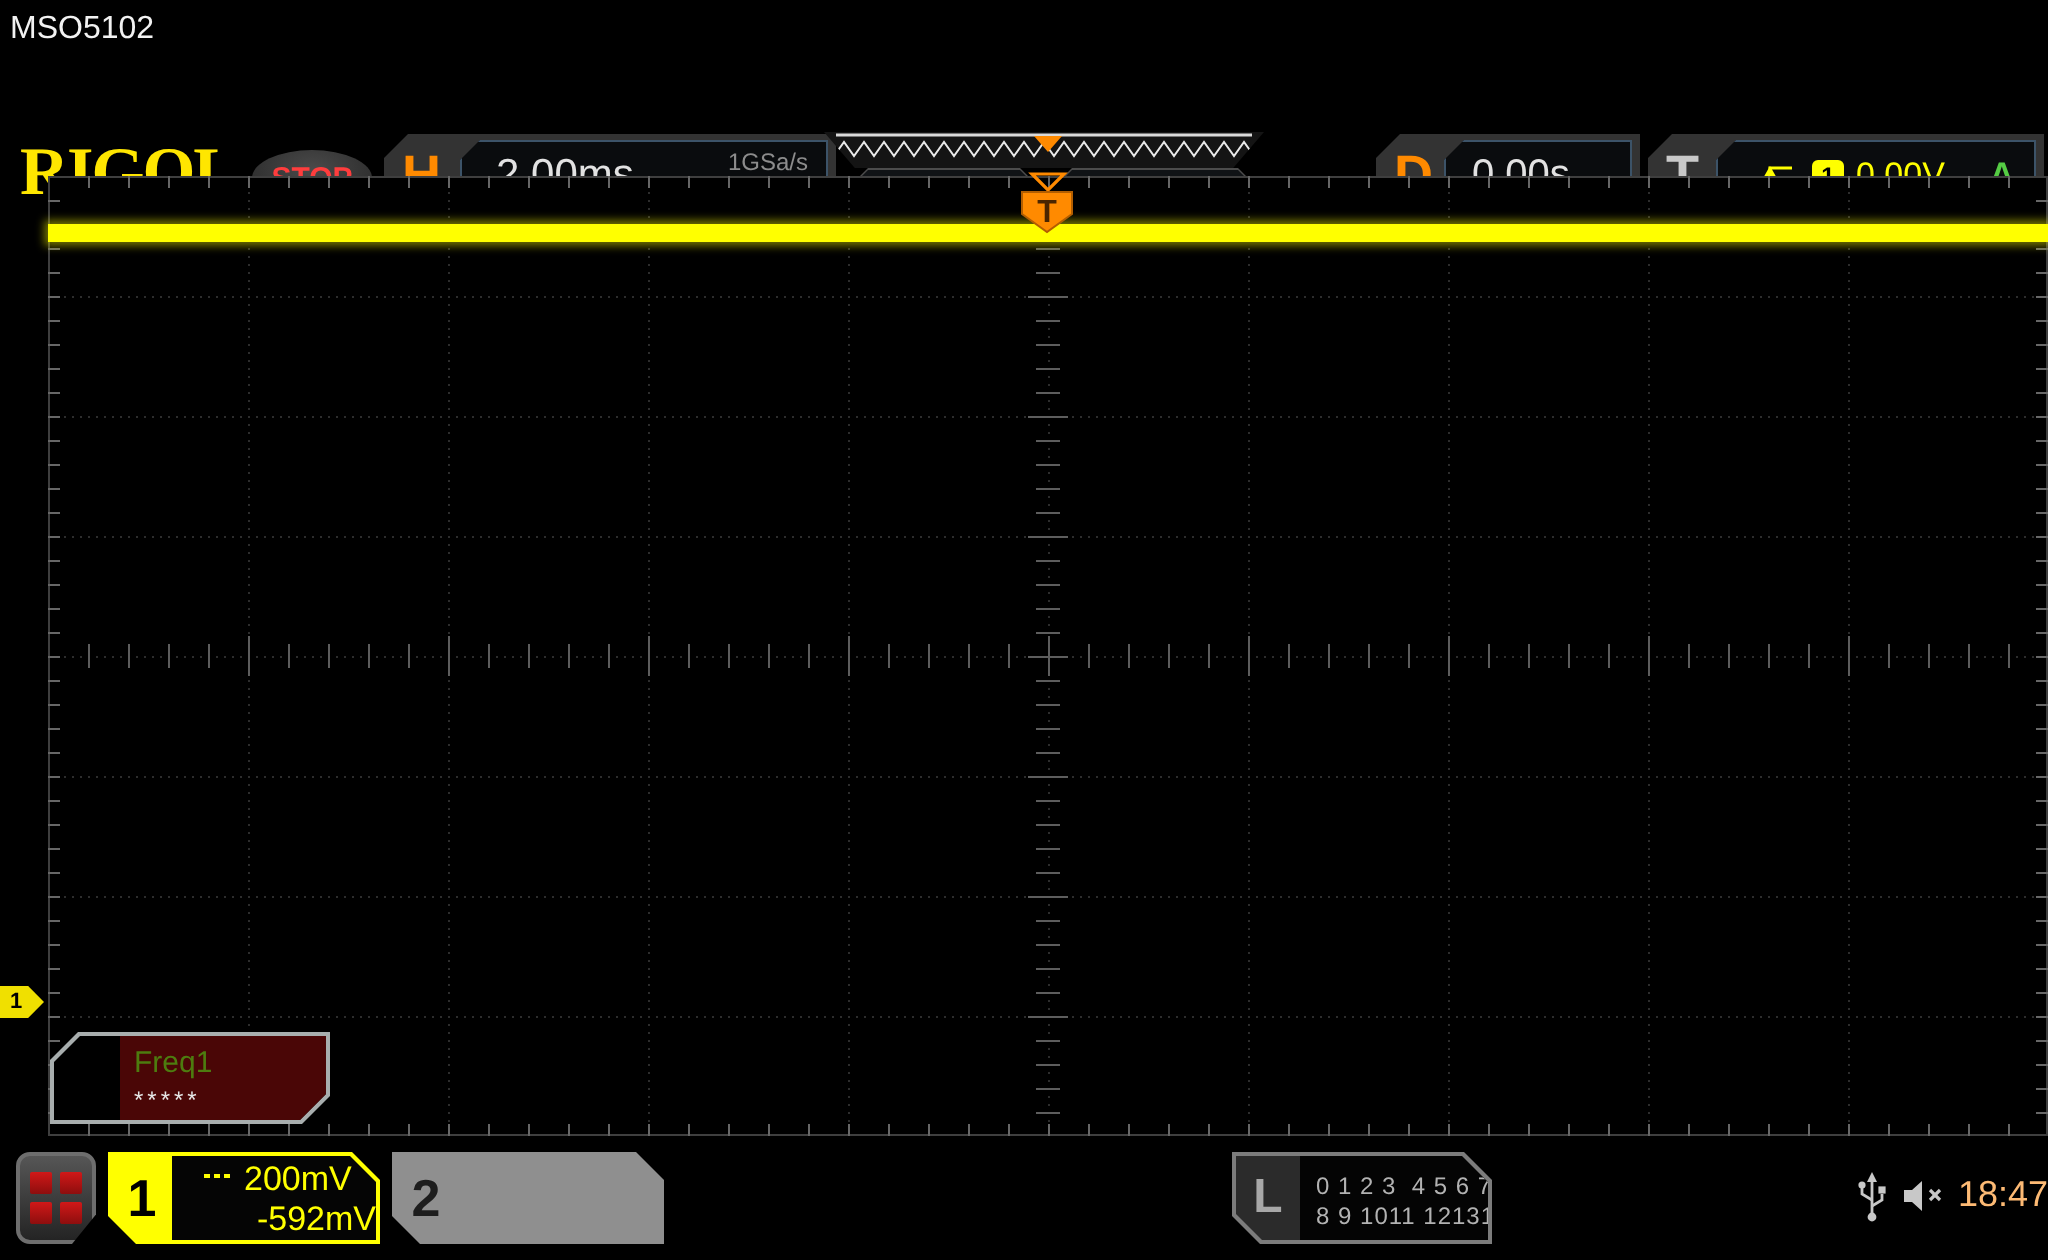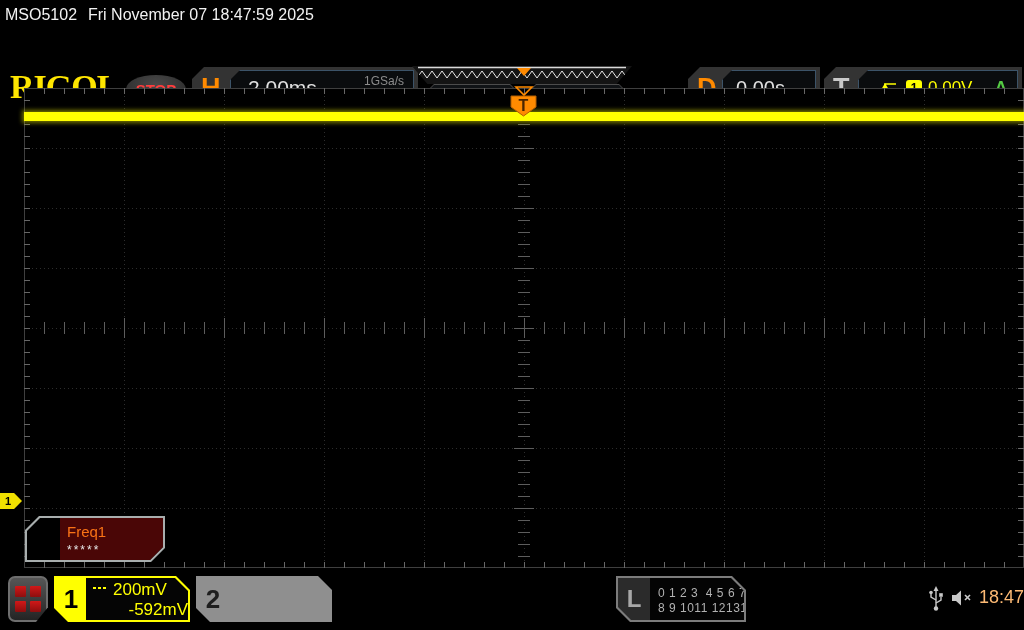--- a/index.html
+++ b/index.html
@@ -74,40 +74,40 @@
                 clip-path:polygon(0 0,64% 0,100% 50%,64% 100%,0 100%);
                 display:flex; align-items:center; color:#000; font-size:11px; font-weight:bold;
                 padding-left:5px; }
 
   
   #freq-panel { position:absolute; left:25px; top:516px; width:140px; height:46px; background:#a8aeae;
                 clip-path:polygon(14px 0,100% 0,100% calc(100% - 14px),calc(100% - 14px) 100%,0 100%,0 14px); }
   #freq-panel .panel-face { position:absolute; inset:2px; background:#000;
                 clip-path:polygon(13px 0,100% 0,100% calc(100% - 13px),calc(100% - 13px) 100%,0 100%,0 13px); }
   #freq-panel .sel { position:absolute; left:33px; top:0; right:0; bottom:0; background:#4a0606; }
-  .freq-title { position:absolute; left:40px; top:5px; font-size:15px; color:#f97316; }
+  .freq-title { position:absolute; left:40px; top:5px; font-size:15px; color:#4d7c0f; }
   .freq-value { position:absolute; left:40px; top:25px; font-size:12px; color:#e6e6e6; letter-spacing:2px; }
 
   
   #bottom-bar { position:absolute; left:0; top:572px; width:1024px; height:58px; }
   #grid-btn { position:absolute; left:8px; top:4px; width:40px; height:46px;
               background:linear-gradient(#565656,#242424); border:2px solid #6e6e6e; border-radius:7px;
               clip-path:polygon(0 0,100% 0,100% 68%,70% 100%,0 100%);
               display:flex; align-items:center; justify-content:center; }
   .redgrid { display:grid; grid-template-columns:11px 11px; grid-template-rows:11px 11px; gap:4px; }
   .redgrid div { background:linear-gradient(#d11818,#8d0e0e); border-radius:1px; }
 
   .ch-box { position:absolute; top:4px; width:136px; height:46px;
             clip-path:polygon(0 0,calc(100% - 14px) 0,100% 14px,100% 100%,14px 100%,0 calc(100% - 14px)); }
   .ch-box .ch-tab { position:absolute; left:0; top:0; width:34px; height:100%;
             display:flex; align-items:center; justify-content:center; font-size:26px; font-weight:bold; }
   .ch-box .ch-body { position:absolute; left:32px; top:2px; right:2px; bottom:2px; background:#050505;
             clip-path:polygon(0 0,calc(100% - 13px) 0,100% 13px,100% 100%,0 100%);
             font-size:17px; line-height:20px; padding-top:2px; }
-  .ch-body .row1 { padding-left:7px; }
+  .ch-body .row1 { padding-left:16px; }
   .ch-body .row2 { text-align:right; padding-right:0; }
   #ch1-box { left:54px; background:#ffff00; }
   #ch1-box .ch-tab { color:#000; }
   #ch1-box .ch-body { color:#ffff00; }
   #ch2-box { left:196px; background:#8f8f8f; }
   #ch2-box .ch-tab { color:#1e1e1e; }
   #ch2-box .ch-body { color:#c6c6c6; }
   .cpl { display:inline-block; width:15px; height:8px; vertical-align:middle; margin-right:5px; }
   .cpl .solid { height:2px; background:currentColor; margin-bottom:2px; }
   .cpl .dots { height:2px; background:repeating-linear-gradient(90deg, currentColor 0 3px, transparent 3px 5px); }
@@ -129,21 +129,20 @@
   #spk-icon { position:absolute; left:951px; top:17px; }
   #clock { position:absolute; left:979px; top:15px; font-size:18px; color:#fdba74; }
 </style>
 </head>
 <body>
 
 <div id="screen">
 
   <div id="status-bar">
     <span class="model">MSO5102</span>
-    <span class="datetime">Fri November 07 18:47:59 2025</span>
   </div>
 
   <div id="header">
     <div class="rigol">RIGOL</div>
     <div class="stop-oval">STOP</div>
 
     <div class="hdr-box" id="h-box">
       <span class="lbl">H</span>
       <div class="hdr-inner">
         <span class="timebase">2.00ms</span>

